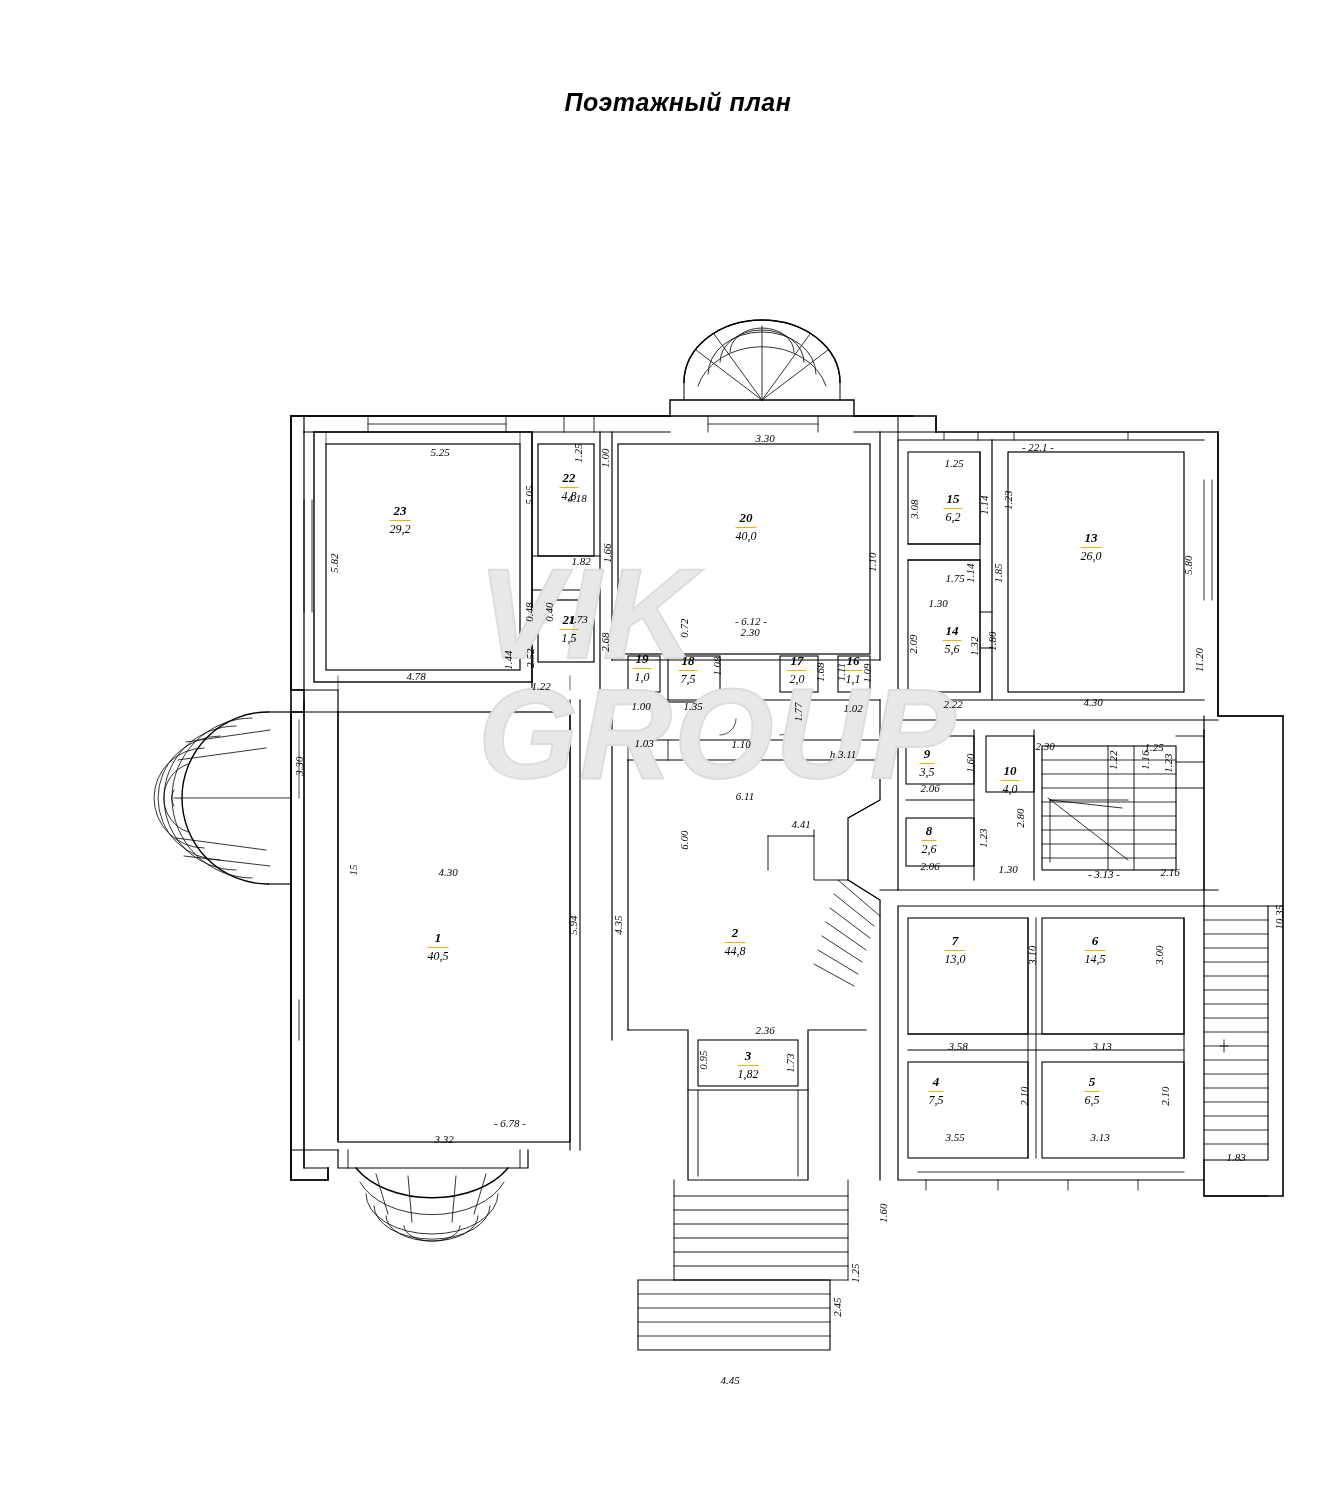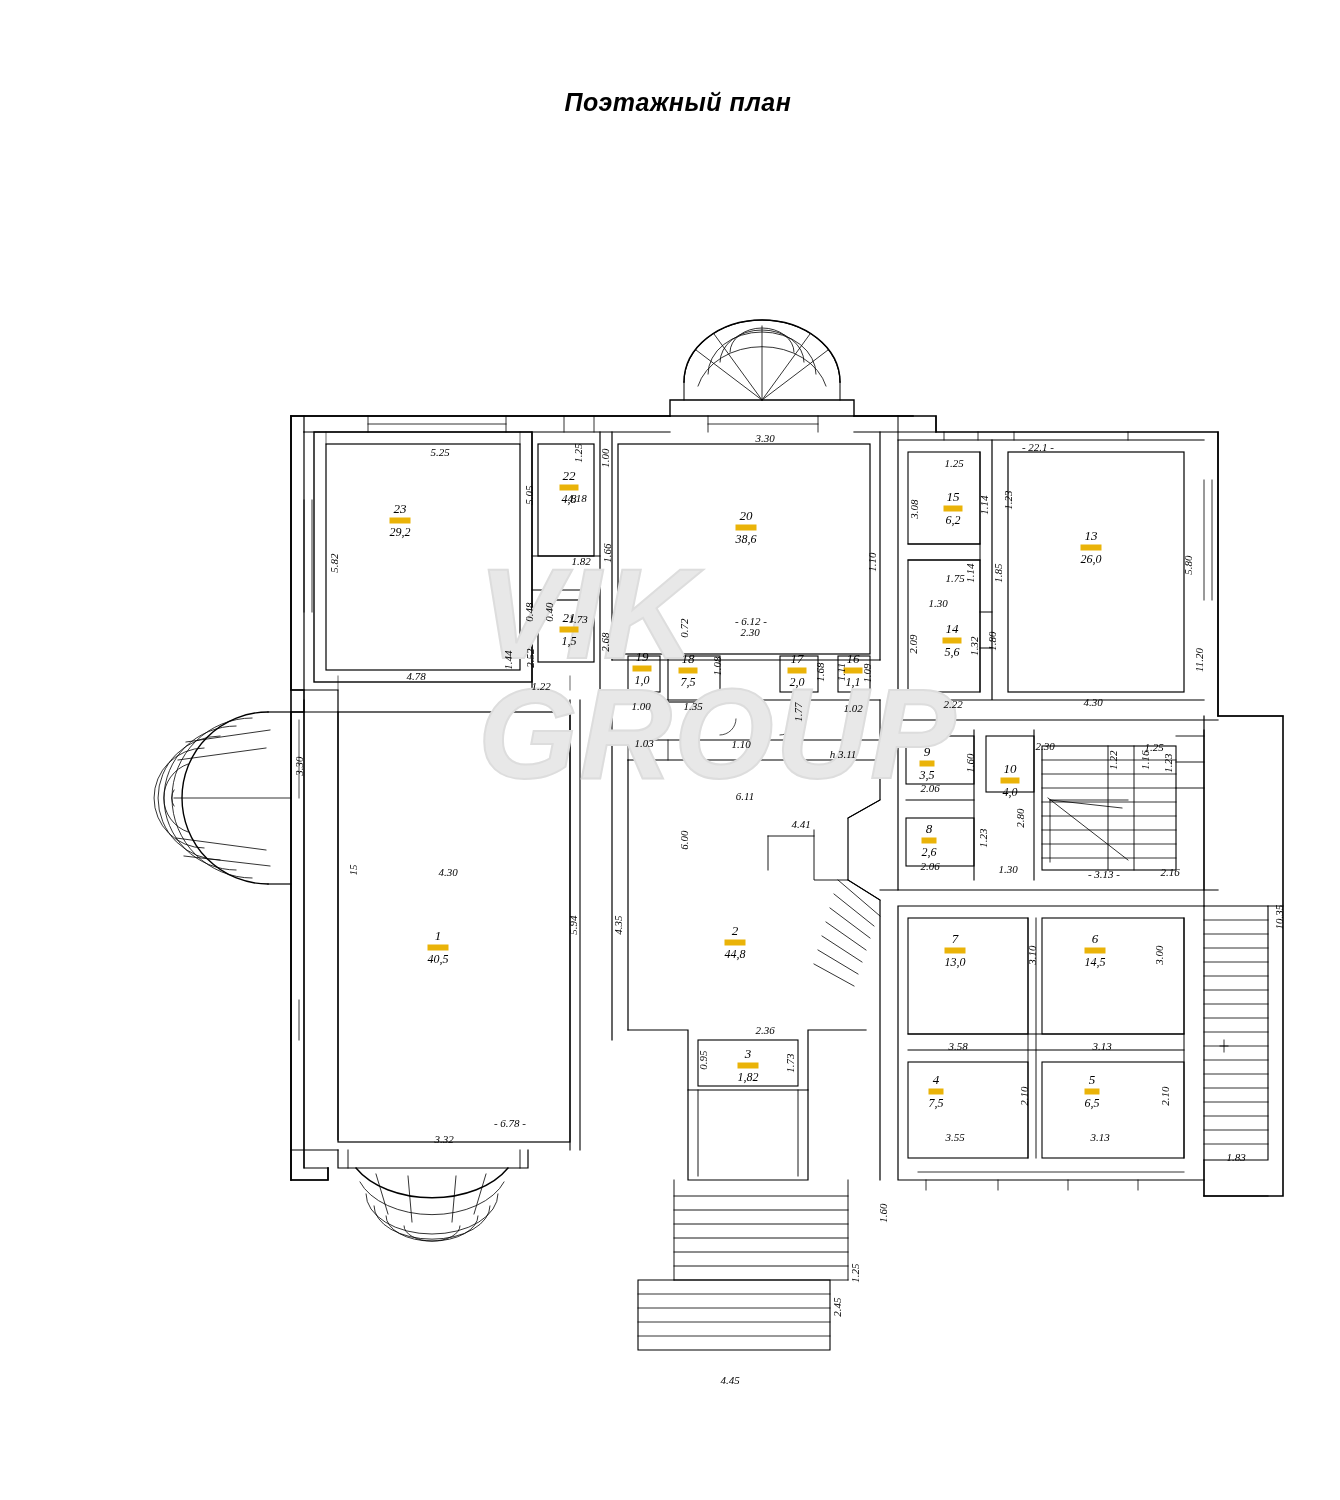--- a/index.html
+++ b/index.html
@@ -64,22 +64,22 @@
     top: 540px;
     font-size: 128px;
   }
   .wm2 {
     left: 470px;
     top: 660px;
     font-size: 128px;
   }
   .room-num {
     font-size: 13px;
-    font-weight: normal;
-    border-bottom: 6px solid #eab308;
+    font-weight: bold;
+    border-bottom: 1px solid #eab308;
     padding: 0 3px 1px 3px;
   }
   .room-area {
     font-size: 12px;
     padding-top: 1px;
   }
   .room {
     position: absolute;
     text-align: center;
     font-family: "Liberation Serif", serif;
@@ -361,21 +361,21 @@
       <div class="room" style="left: 680px; top: 670px;">
         <div class="room-num">18</div>
         <div class="room-area">7,5</div>
       </div>
       <div class="room" style="left: 634px; top: 668px;">
         <div class="room-num">19</div>
         <div class="room-area">1,0</div>
       </div>
       <div class="room" style="left: 738px; top: 527px;">
         <div class="room-num">20</div>
-        <div class="room-area">38,6</div>
+        <div class="room-area">40,0</div>
       </div>
       <div class="room" style="left: 561px; top: 629px;">
         <div class="room-num">21</div>
         <div class="room-area">1,5</div>
       </div>
       <div class="room" style="left: 561px; top: 487px;">
         <div class="room-num">22</div>
         <div class="room-area">4,8</div>
       </div>
       <div class="room" style="left: 392px; top: 520px;">

